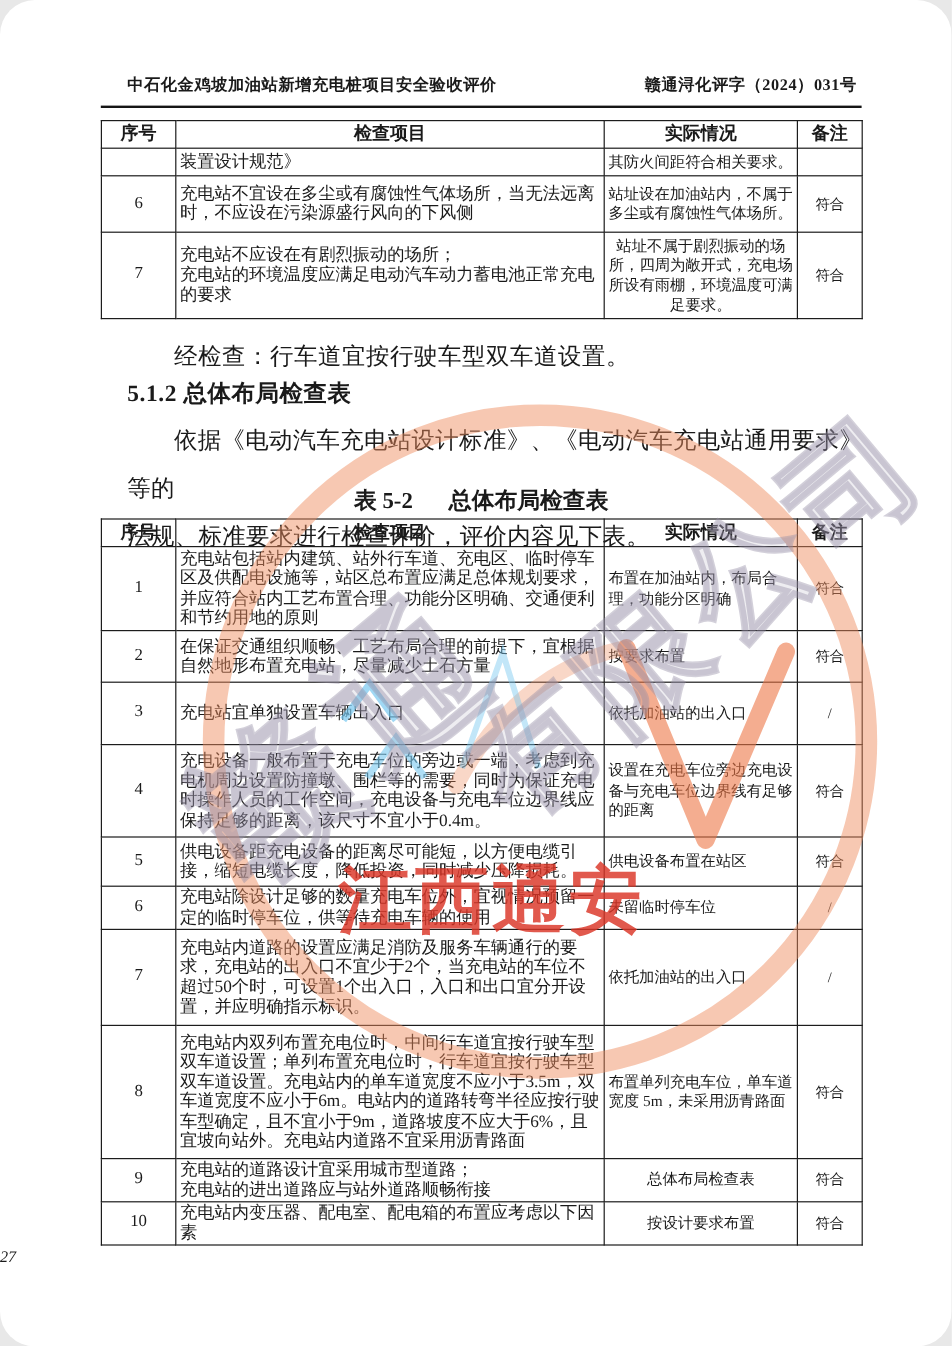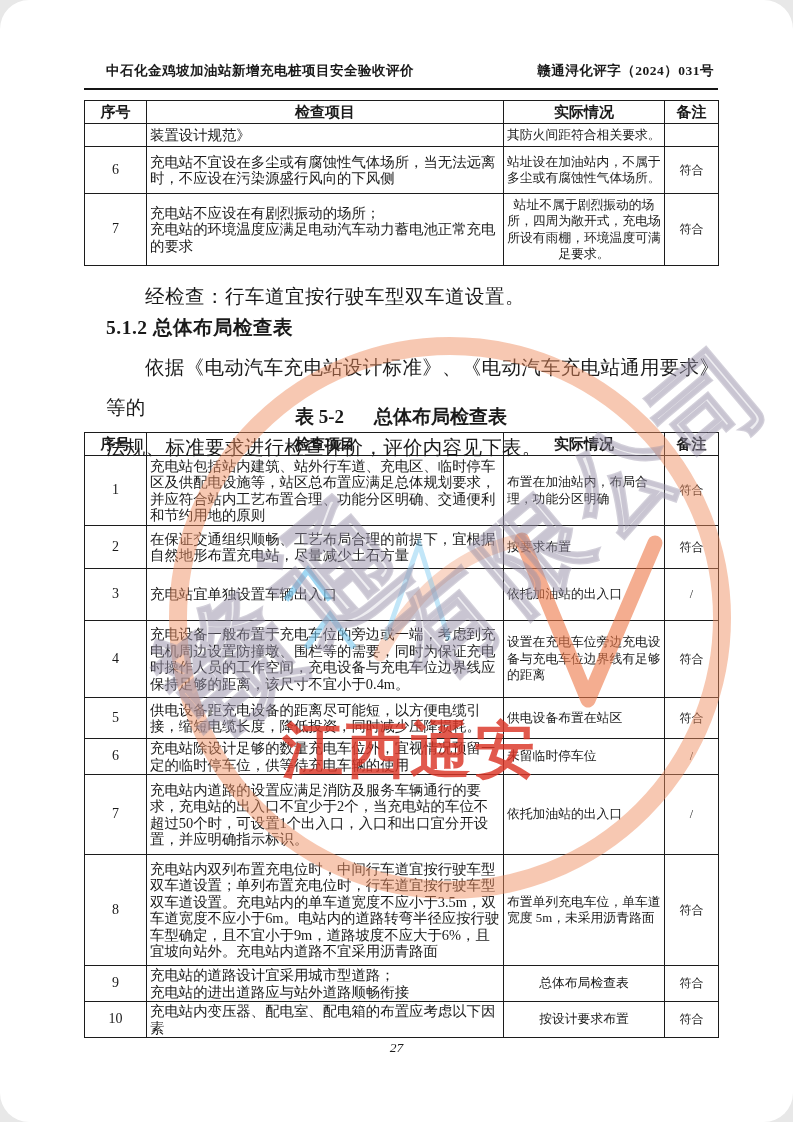--- a/index.html
+++ b/index.html
@@ -44,21 +44,21 @@
   #table2 tbody tr:nth-child(9){ height:36px; }
   #table2 tbody tr:nth-child(10){ height:25px; }
   #table2 tbody tr:nth-child(9) td:nth-child(3),
   #table2 tbody tr:nth-child(10) td:nth-child(3){ text-align:center; }
   
   .para-check { position:absolute; left:106px; top:283px; width:612px; font-size:19.5px; text-indent:2em; letter-spacing:.5px; }
   .section-head { position:absolute; left:106px; top:314px; font-size:19.5px; font-weight:bold; letter-spacing:.5px;text-align:right; }
   .para-intro { position:absolute; left:106px; top:348px; width:614px; font-size:19.5px; line-height:40px; text-indent:2em; white-space:pre-line; letter-spacing:.3px; }
   .tbl-caption { position:absolute; left:84px; top:404px; width:634px; text-align:center; font-size:19px; font-weight:bold; }
   .tbl-caption .cap-label { margin-right:30px; }
-  .page-num { position:absolute; left:0; top:1040px; width:100%; text-align:center; font-size:13.5px;font-style:italic; }
+  .page-num { position:absolute; left:0; top:1040px; width:100%; font-size:13.5px;font-style:italic; }
   
   .watermark { position:absolute; inset:0; pointer-events:none; z-index:5; }
   .wm-svg { position:absolute; left:0; top:0; }
   .wm-diag {
     position:absolute; transform-origin:left center; transform:rotate(-40deg);
     font-family:"Liberation Sans","DejaVu Sans",sans-serif; font-weight:bold;
     color:rgba(152,145,168,0.16);
     -webkit-text-stroke:2.5px rgba(150,143,168,0.42);
     white-space:nowrap;
   }

